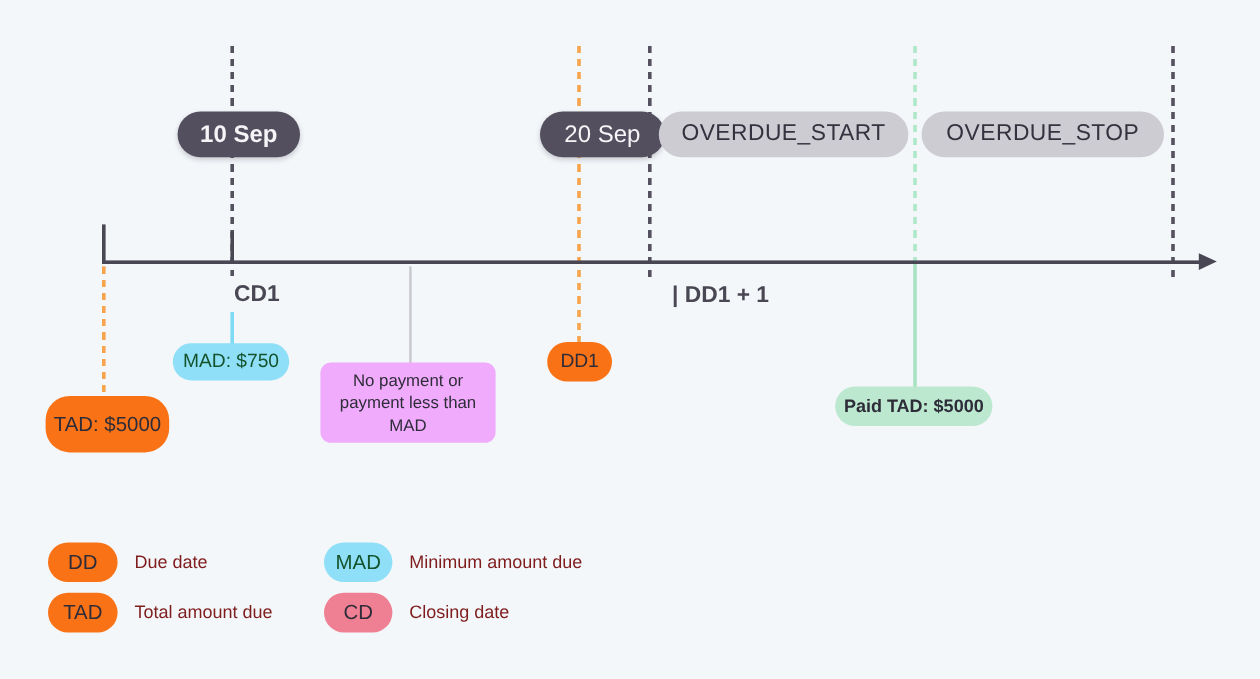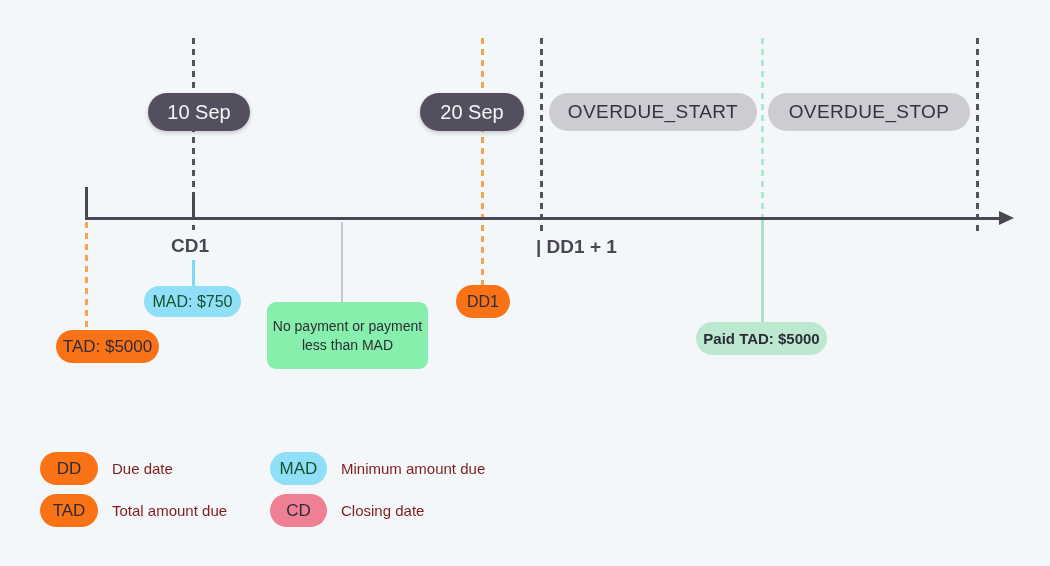--- a/index.html
+++ b/index.html
@@ -35,38 +35,38 @@
   .pill { position:absolute; display:flex; align-items:center; justify-content:center;
     border-radius:20px; z-index:3; box-sizing:border-box; }
   .pill-dark { background:#534F5E; color:#F5F4F7; font-size:20px;
     box-shadow:0 2px 4px rgba(60,57,70,.25); }
   .pill-gray { background:#CECCD3; color:#35323F; font-size:19px; letter-spacing:.4px; }
   .pill-orange { background:#f97316; color:#2E2C38; }
   .pill-blue { background:#8EDFF7; color:#14532d; }
   .pill-pink { background:#EF8093; color:#2E2C38; }
   .pill-mint { background:#BCE8D0; color:#2E2C38; }
 
-  .p-sep10 { left:148px; top:93px;  width:102px; height:38px; }
-  .p-sep20 { left:420px; top:93px;  width:104px; height:38px; }
+  .p-sep10 { left:148px; top:93px;  width:102px; height:38px;font-weight:bold; }
+  .p-sep20 { left:450px; top:93px;  width:104px; height:38px; }
   .p-ostart{ left:549px; top:93px;  width:208px; height:38px; }
   .p-ostop { left:768px; top:93px;  width:202px; height:38px; }
 
   .p-mad   { left:144px; top:286px; width:97px;  height:31px; font-size:16px; }
-  .p-tad   { left:38px;  top:330px; width:103px; height:33px; font-size:17px;margin-left:18px; }
+  .p-tad   { left:38px;  top:330px; width:103px; height:47px; font-size:17px; }
   .p-dd1   { left:456px; top:285px; width:54px;  height:33px; font-size:16px; }
   .p-paid  { left:696px; top:322px; width:131px; height:33px; font-size:15px;font-weight:bold; }
 
   
-  .axis-label { position:absolute; color:#4A4754; font-weight:bold; font-size:19px; z-index:3; }
+  .axis-label { position:absolute; color:#4A4754; font-weight:bold; font-size:19px; z-index:3;margin-left:24px; }
   .l-cd1 { left:171px; top:235px; }
   .l-dd1p1 { left:536px; top:236px; }
 
   
-  .note-box { position:absolute; left:267px; top:302px; width:161px; height:67px;
-    background:#86efac; border-radius:9px; display:flex; align-items:center; justify-content:center;
+  .note-box { position:absolute; left:267px; top:302px; width:146px; height:67px;
+    background:#f0abfc; border-radius:9px; display:flex; align-items:center; justify-content:center;
     text-align:center; color:#2E2C38; font-size:14px; line-height:1.3; padding:4px 5px;
     box-sizing:border-box; z-index:3; }
 
   
   .legend-pill { position:absolute; display:flex; align-items:center; justify-content:center;
     border-radius:17px; font-size:17px; z-index:3; }
   .lp-dd  { left:40px;  top:452px; width:58px; height:33px; }
   .lp-tad { left:40px;  top:494px; width:58px; height:33px; }
   .lp-mad { left:270px; top:452px; width:57px; height:33px; }
   .lp-cd  { left:270px; top:494px; width:57px; height:33px; }

